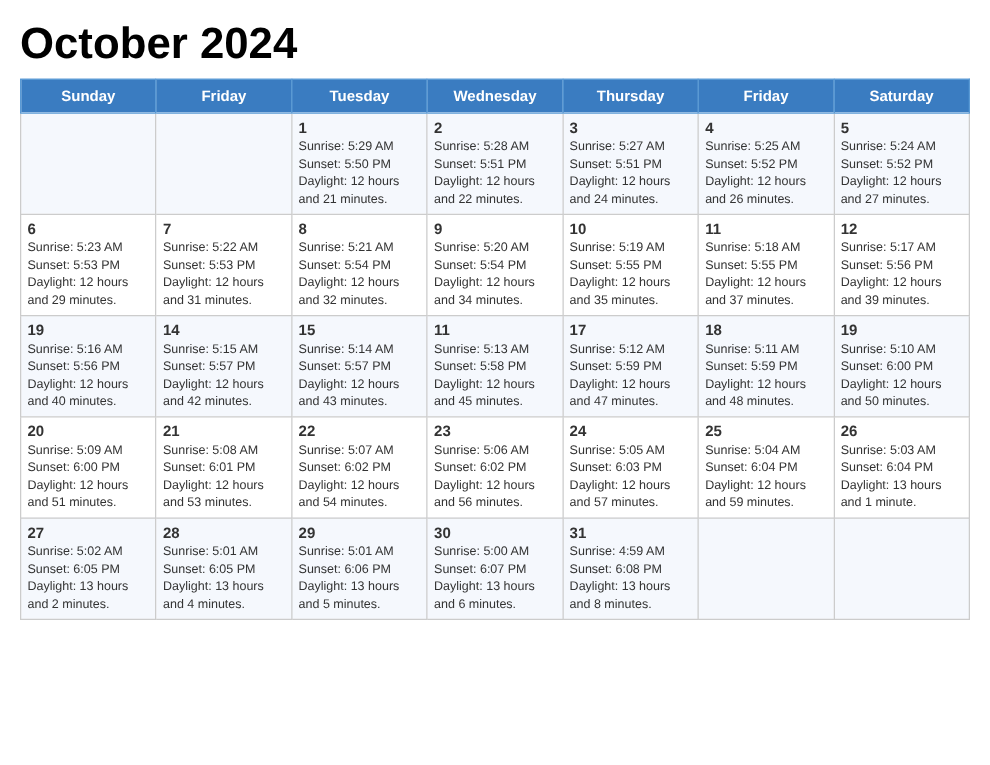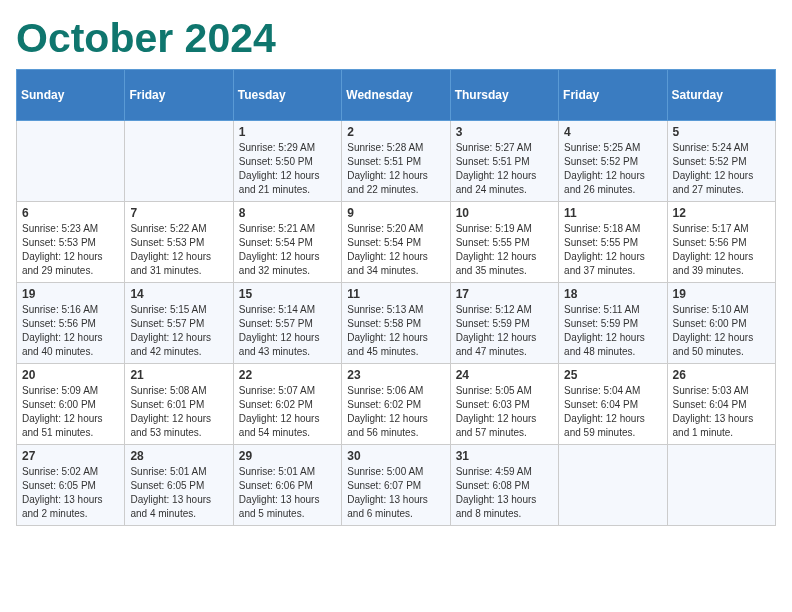--- a/index.html
+++ b/index.html
@@ -39,41 +39,41 @@
     .logo-icon {
       width: 28px;
       height: 28px;
       margin-left: 4px;
       margin-top: -4px;
     }
     .title-block {
       text-align: right;
     }
     .month-title {
-      font-size: 41px;
-      font-weight: bold;
-      color: #0f766e;
+      font-size: 35px;
+      font-weight: bold;
+      color: #000000;
       line-height: 1.1;
     }
     .subtitle {
       font-size: 16px;
       color: #444;
     }
     table {
       width: 100%;
       border-collapse: collapse;
       table-layout: fixed;
     }
     thead tr th {
       background-color: #3a7cc1;
       color: #fff;
       font-size: 12px;
       font-weight: bold;
-      padding: 18px 4px;
-      text-align: left;
+      padding: 6px 4px;
+      text-align: center;
       border: 1px solid #5a9ad5;
     }
     tbody tr td {
       border: 1px solid #ccc;
       vertical-align: top;
       padding: 4px 5px;
       font-size: 10.5px;
       color: #333;
       height: 80px;
     }

